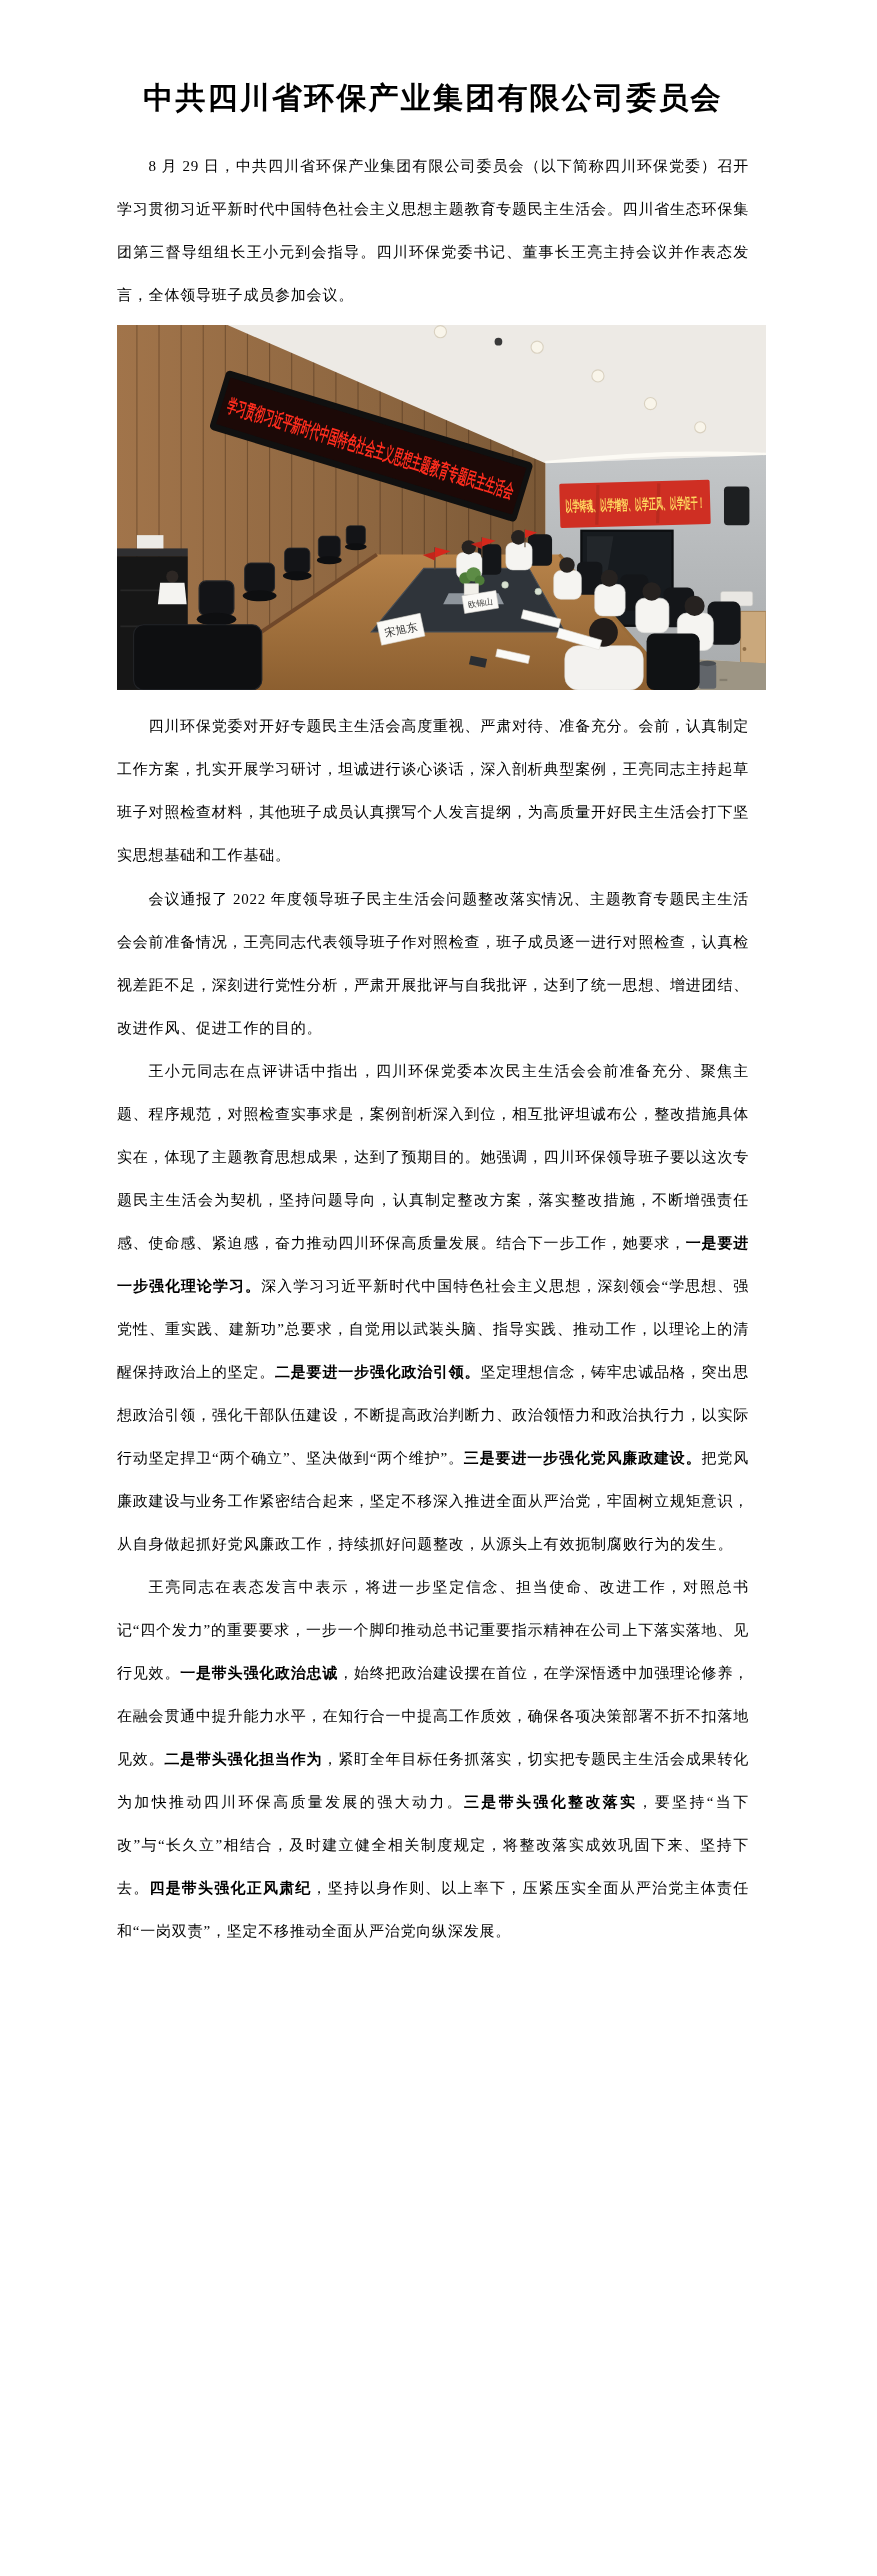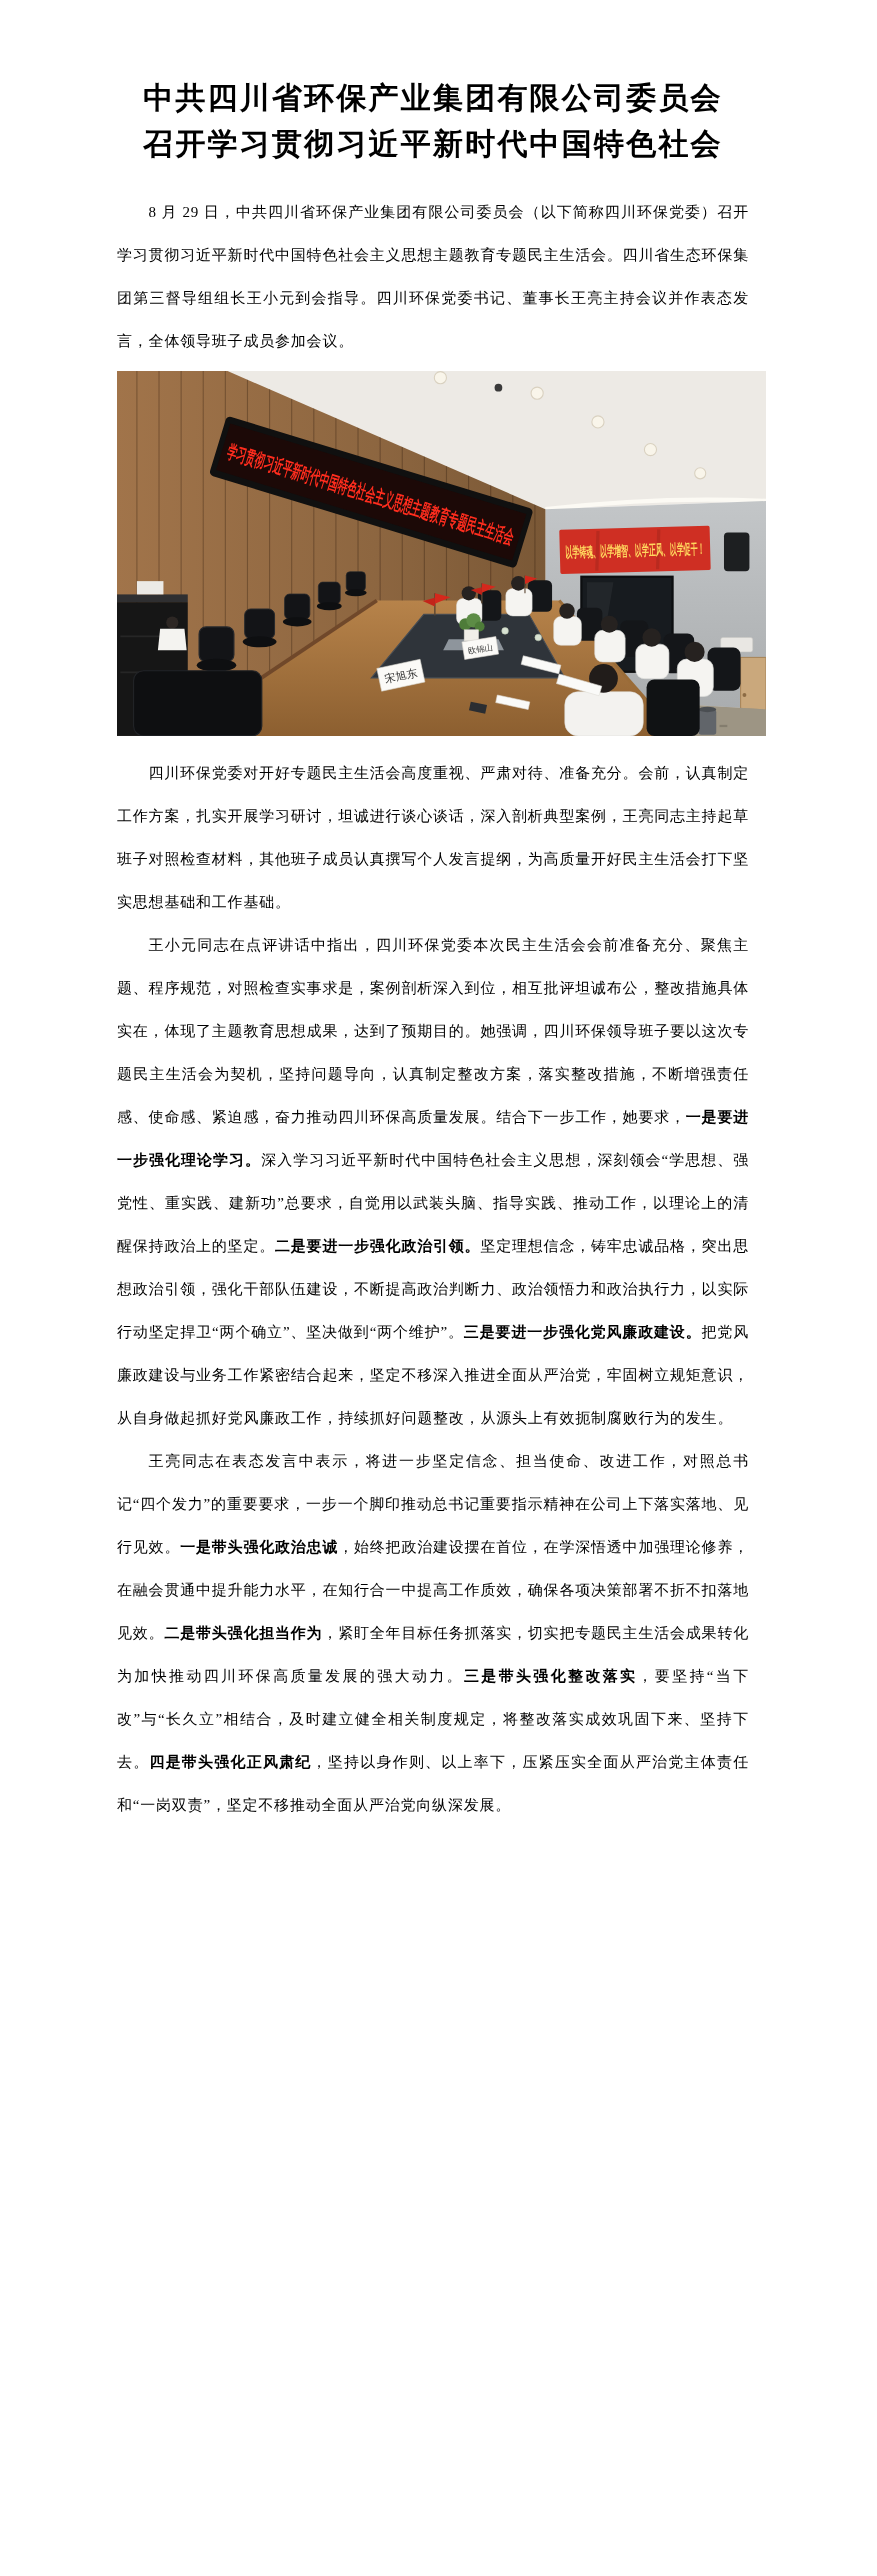--- a/index.html
+++ b/index.html
@@ -10,34 +10,33 @@
   .content{padding:0 105px 0 117px;}
   .title{
     padding-top:75px;font-weight:bold;font-size:30px;line-height:46px;
     text-align:center;letter-spacing:2.2px;
   }
   .body-text p{
     margin:0;font-size:15px;line-height:43px;letter-spacing:0.8px;
     text-align:justify;text-indent:2.1em;
   }
   .body-text p.first{margin-top:24px;}
-  .body-text p.after-photo{margin-top:16.6px;}
+  .body-text p.after-photo{margin-top:16.6px;font-family:Liberation Mono, monospace;}
   .b{font-weight:bold;}
   .photo-wrap{margin:7.7px 0 0 0;width:649px;height:365px;}
   .photo-wrap svg{display:block;}
 </style>
 </head>
 <body>
 
 <div class="page">
   <div class="content">
 
     <div class="title">
       <div>中共四川省环保产业集团有限公司委员会</div>
-      <div>召开学习贯彻习近平新时代中国特色社会</div>
     </div>
 
     <div class="body-text">
 
       <p class="first"><span>8 月 29 日，中共四川省环保产业集团有限公司委员会（以下简称四川环保党委）召开学习贯彻习近平新时代中国特色社会主义思想主题教育专题民主生活会。四川省生态环保集团第三督导组组长王小元到会指导。四川环保党委书记、董事长王亮主持会议并作表态发言，全体领导班子成员参加会议。</span></p>
 
       <div class="photo-wrap">
         <svg viewBox="0 0 1174 660" width="649" height="365">
           <defs>
             <linearGradient id="woodwall" x1="0" y1="0" x2="1" y2="0">
@@ -231,20 +230,21 @@
           <rect x="640" y="598" width="30" height="16" transform="rotate(12 640 598)" fill="#2a2d31"></rect>
           <g fill="#d8e2d2" stroke="#b9c6b2">
             <circle cx="702" cy="470" r="6"></circle>
               <circle cx="762" cy="482" r="6"></circle>
           </g>
         </svg>
       </div>
 
       <p class="after-photo"><span>四川环保党委对开好专题民主生活会高度重视、严肃对待、准备充分。会前，认真制定工作方案，扎实开展学习研讨，坦诚进行谈心谈话，深入剖析典型案例，王亮同志主持起草班子对照检查材料，其他班子成员认真撰写个人发言提纲，为高质量开好民主生活会打下坚实思想基础和工作基础。</span></p>
 
+      <p><span>会议通报了 2022 年度领导班子民主生活会问题整改落实情况、主题教育专题民主生活会会前准备情况，王亮同志代表领导班子作对照检查，班子成员逐一进行对照检查，认真检视差距不足，深刻进行党性分析，严肃开展批评与自我批评，达到了统一思想、增进团结、改进作风、促进工作的目的。</span></p>
 
       <p><span>王小元同志在点评讲话中指出，四川环保党委本次民主生活会会前准备充分、聚焦主题、程序规范，对照检查实事求是，案例剖析深入到位，相互批评坦诚布公，整改措施具体实在，体现了主题教育思想成果，达到了预期目的。她强调，四川环保领导班子要以这次专题民主生活会为契机，坚持问题导向，认真制定整改方案，落实整改措施，不断增强责任感、使命感、紧迫感，奋力推动四川环保高质量发展。结合下一步工作，她要求，</span><span class="b">一是要进一步强化理论学习。</span><span>深入学习习近平新时代中国特色社会主义思想，深刻领会“学思想、强党性、重实践、建新功”总要求，自觉用以武装头脑、指导实践、推动工作，以理论上的清醒保持政治上的坚定。</span><span class="b">二是要进一步强化政治引领。</span><span>坚定理想信念，铸牢忠诚品格，突出思想政治引领，强化干部队伍建设，不断提高政治判断力、政治领悟力和政治执行力，以实际行动坚定捍卫“两个确立”、坚决做到“两个维护”。</span><span class="b">三是要进一步强化党风廉政建设。</span><span>把党风廉政建设与业务工作紧密结合起来，坚定不移深入推进全面从严治党，牢固树立规矩意识，从自身做起抓好党风廉政工作，持续抓好问题整改，从源头上有效扼制腐败行为的发生。</span></p>
 
       <p><span>王亮同志在表态发言中表示，将进一步坚定信念、担当使命、改进工作，对照总书记“四个发力”的重要要求，一步一个脚印推动总书记重要指示精神在公司上下落实落地、见行见效。</span><span class="b">一是带头强化政治忠诚</span><span>，始终把政治建设摆在首位，在学深悟透中加强理论修养，在融会贯通中提升能力水平，在知行合一中提高工作质效，确保各项决策部署不折不扣落地见效。</span><span class="b">二是带头强化担当作为</span><span>，紧盯全年目标任务抓落实，切实把专题民主生活会成果转化为加快推动四川环保高质量发展的强大动力。</span><span class="b">三是带头强化整改落实</span><span>，要坚持“当下改”与“长久立”相结合，及时建立健全相关制度规定，将整改落实成效巩固下来、坚持下去。</span><span class="b">四是带头强化正风肃纪</span><span>，坚持以身作则、以上率下，压紧压实全面从严治党主体责任和“一岗双责”，坚定不移推动全面从严治党向纵深发展。</span></p>
 
     </div>
   </div>
 </div>
 
 

